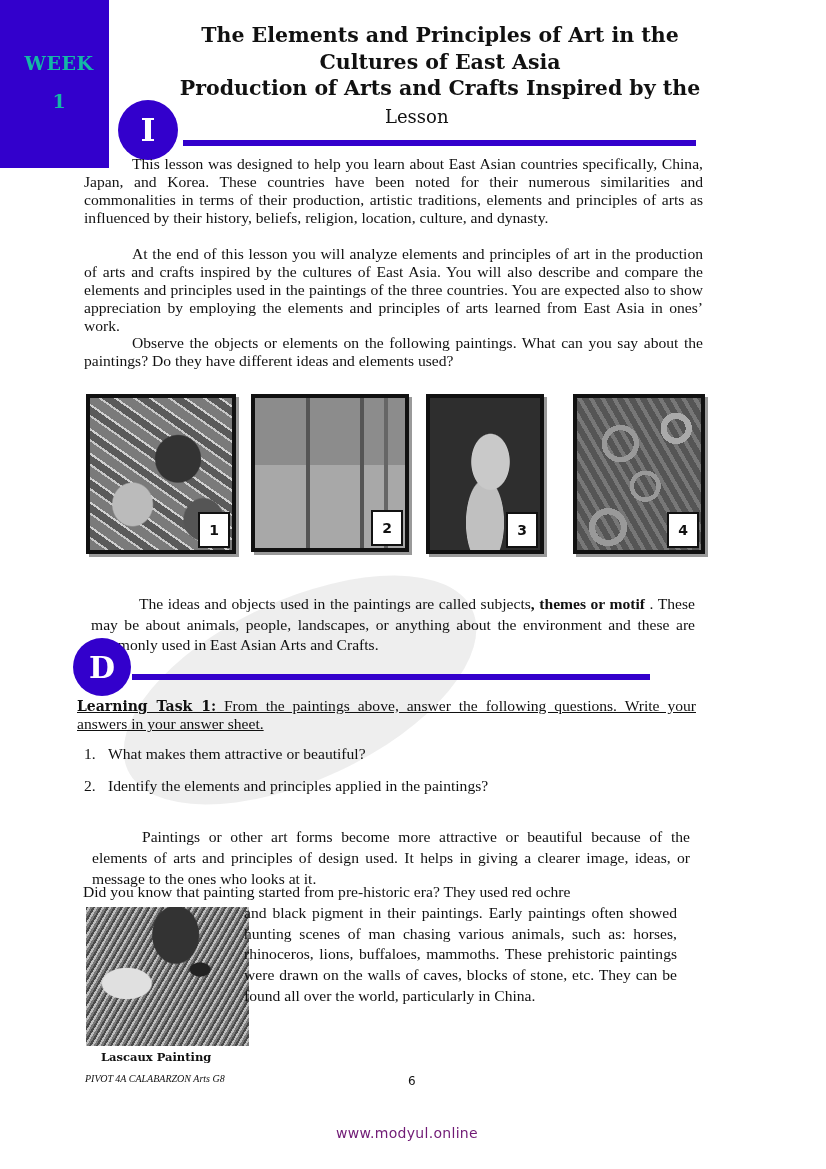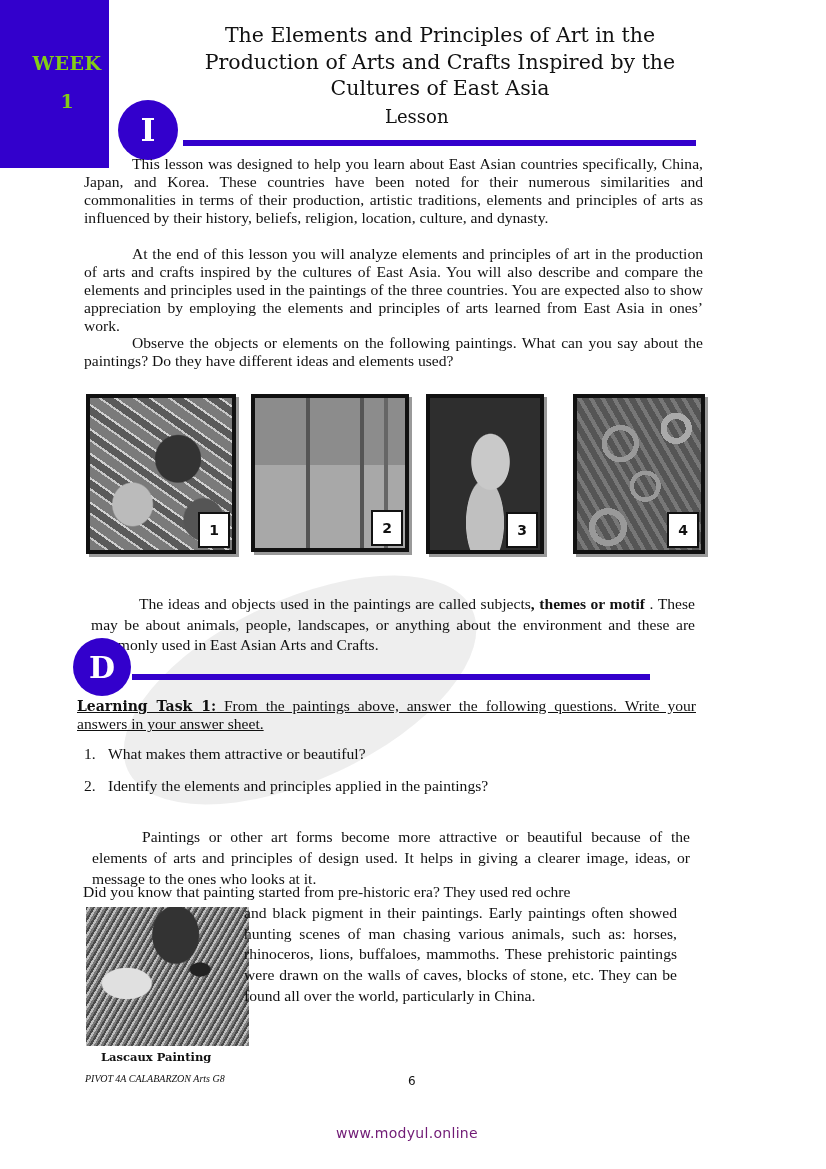--- a/index.html
+++ b/index.html
@@ -6,29 +6,29 @@
     body {
       width: 826px; height: 1169px; position: relative; overflow: hidden;
       font-family: "DejaVu Serif", "Liberation Serif", serif;
       color: #111;
     }
     .week-band {
       position: absolute; left: 0; top: 0; width: 109px; height: 168px;
       background: #3300cc;
     }
     .week-label {
-      position: absolute; left: 8px; width: 118px; text-align: center;
-      color: #84cc16; font-weight: bold; font-family: "DejaVu Serif", serif;
+      position: absolute; left: 0; width: 118px; text-align: center;
+      color: #14b8a6; font-weight: bold; font-family: "DejaVu Serif", serif;
     }
     .week-label.w1 { top: 52px; font-size: 19px; letter-spacing: 0.5px; }
     .week-label.w2 { top: 90px; font-size: 19px; }
 
     .title {
       position: absolute; left: 150px; width: 580px; top: 22px;
-      text-align: center; font-weight: normal; font-size: 20.5px; line-height: 26.5px;
+      text-align: center; font-weight: bold; font-size: 20.5px; line-height: 26.5px;
       font-family: "DejaVu Serif", serif;
     }
     .badge {
       position: absolute; width: 60px; height: 60px; border-radius: 50%;
       background: #3300cc; color: #fff; font-weight: bold;
       font-family: "DejaVu Serif", serif; font-size: 32px;
       display: flex; align-items: center; justify-content: center;
     }
     .badge.i { left: 118px; top: 100px; }
     .badge.d { left: 73px; top: 638px; width: 58px; height: 58px; font-size: 30px; }
@@ -134,22 +134,22 @@
 </head>
 <body>
 
 <div class="week-band">
   <div class="week-label w1">WEEK</div>
   <div class="week-label w2">1</div>
 </div>
 
 <div class="title">
   <div>The Elements and Principles of Art in the</div>
+  <div>Cultures of East Asia</div>
   <div>Production of Arts and Crafts Inspired by the</div>
-  <div>Cultures of East Asia</div>
 </div>
 
 <div class="badge i">I</div>
 <div class="lesson-label">Lesson</div>
 <div class="rule r1"></div>
 
 <div class="para p1"><span class="indent"></span><span>This lesson was designed to help you learn about East Asian countries specifically, China, Japan, and Korea. These countries have been noted for their numerous similarities and commonalities in terms of their production, artistic traditions, elements and principles of arts as influenced by their history, beliefs, religion, location, culture, and dynasty.</span></div>
 <div class="para p2"><span class="indent"></span><span>At the end of this lesson you will analyze elements and principles of art in the production of arts and crafts inspired by the cultures of East Asia. You will also describe and compare the elements and principles used in the paintings of the three countries. You are expected also to show appreciation by employing the elements and principles of arts learned from East Asia in ones’ work.</span></div>
 <div class="para p3"><span class="indent"></span><span>Observe the objects or elements on the following paintings. What can you say about the paintings? Do they have different ideas and elements used?</span></div>
 

